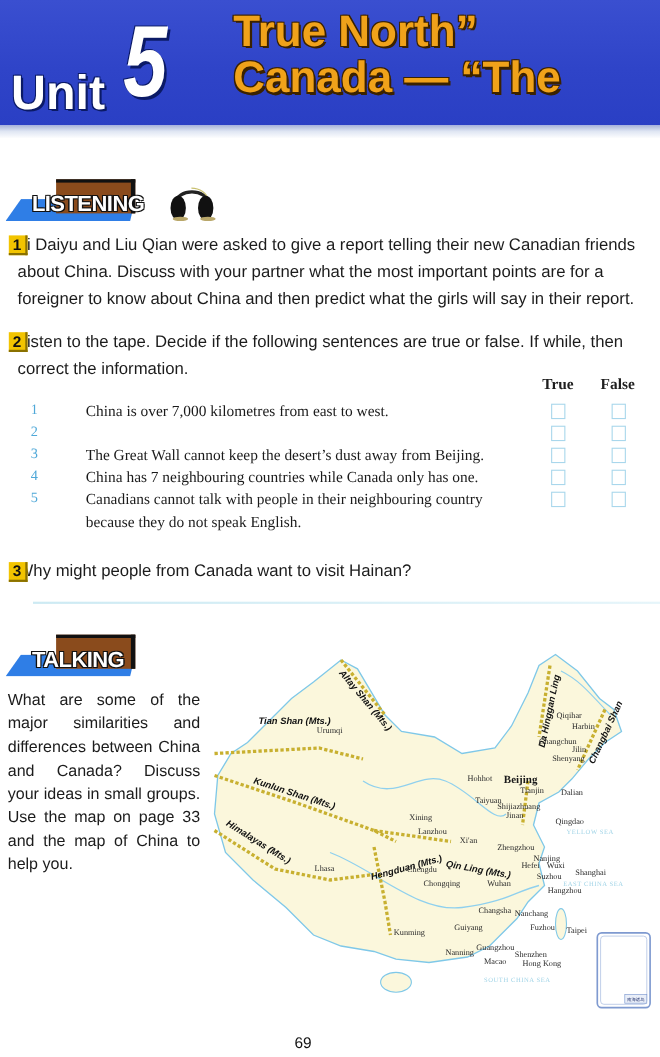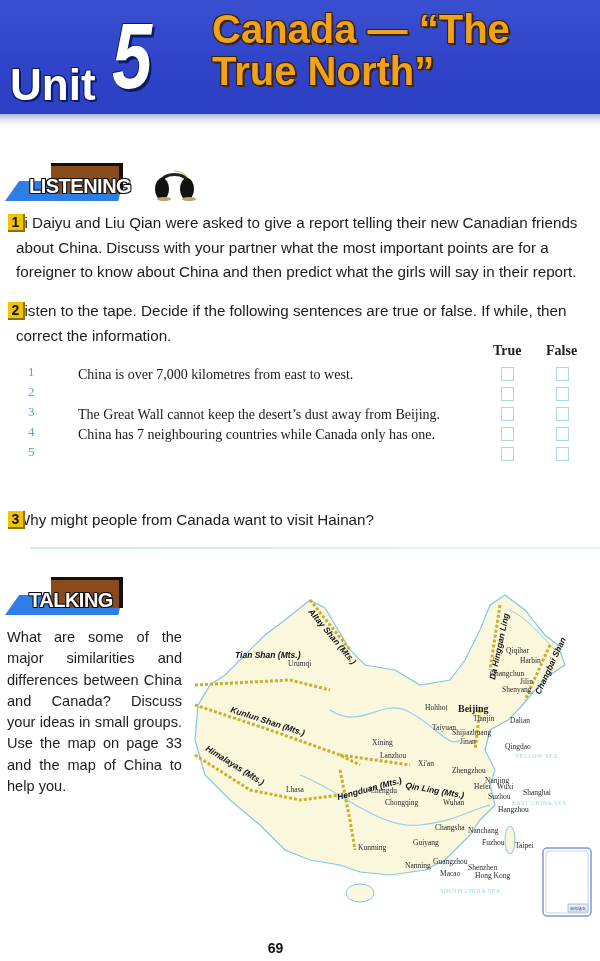--- a/index.html
+++ b/index.html
@@ -93,32 +93,32 @@
   
   .map { position: absolute; left: 190px; top: 590px; width: 410px; height: 330px; }
   .map svg { width: 100%; height: 100%; overflow: visible; }
   .city { font-family: "Liberation Serif", serif; font-size: 7.5px; fill: #2a2a2a; }
   .city-big { font-family: "Liberation Serif", serif; font-size: 10px; font-weight: bold; fill: #1a1a1a; }
   .mtn-label { font-family: "Liberation Sans", sans-serif; font-size: 8.5px; font-style: italic; font-weight: bold; fill: #111; }
   .sea-label { font-family: "Liberation Serif", serif; font-size: 6px; fill: #9fd3e6; letter-spacing: 0.5px; }
 
   .page-num {
     position: absolute; left: 0; top: 940px; width: 551px; text-align: center;
-    font-family: "Liberation Sans", sans-serif; font-weight: bold; font-size: 14px; color: #111;
+    font-family: "Liberation Sans", sans-serif; font-weight: normal; font-size: 14px; color: #111;
   }
 </style>
 </head>
 <body>
 
 <div class="header">
   <div class="unit-word">Unit</div>
   <div class="unit-num">5</div>
   <div class="unit-title">
+    <div>True North”</div>
     <div>Canada — “The</div>
-    <div>True North”</div>
   </div>
 </div>
 <div class="header-fade"></div>
 
 <div class="section-label" style="left:5px; top:163px;">
   <div class="blue-slab"></div>
   <div class="brown-slab"></div>
   <div class="label-text">LISTENING</div>
 </div>
 
@@ -164,20 +164,24 @@
   <span class="tf-box" style="left:556px;"></span>
 </div>
 <div class="tf-row" style="top:424px;">
   <span class="tf-idx">4</span>
   <span class="tf-text">China has 7 neighbouring countries while Canada only has one.</span>
   <span class="tf-box" style="left:501px;"></span>
   <span class="tf-box" style="left:556px;"></span>
 </div>
 <div class="tf-row" style="top:444px; height:42px;">
   <span class="tf-idx">5</span>
+  <span class="tf-text">
+    <span>Canadians cannot talk with people in their neighbouring country</span><br>
+    <span>because they do not speak English.</span>
+  </span>
   <span class="tf-box" style="left:501px;"></span>
   <span class="tf-box" style="left:556px;"></span>
 </div>
 
 <div class="activity" style="top:508px;">
   <div class="num-badge">3</div>
   <div class="activity-text">Why might people from Canada want to visit Hainan?</div>
 </div>
 
 <div class="divider"></div>

